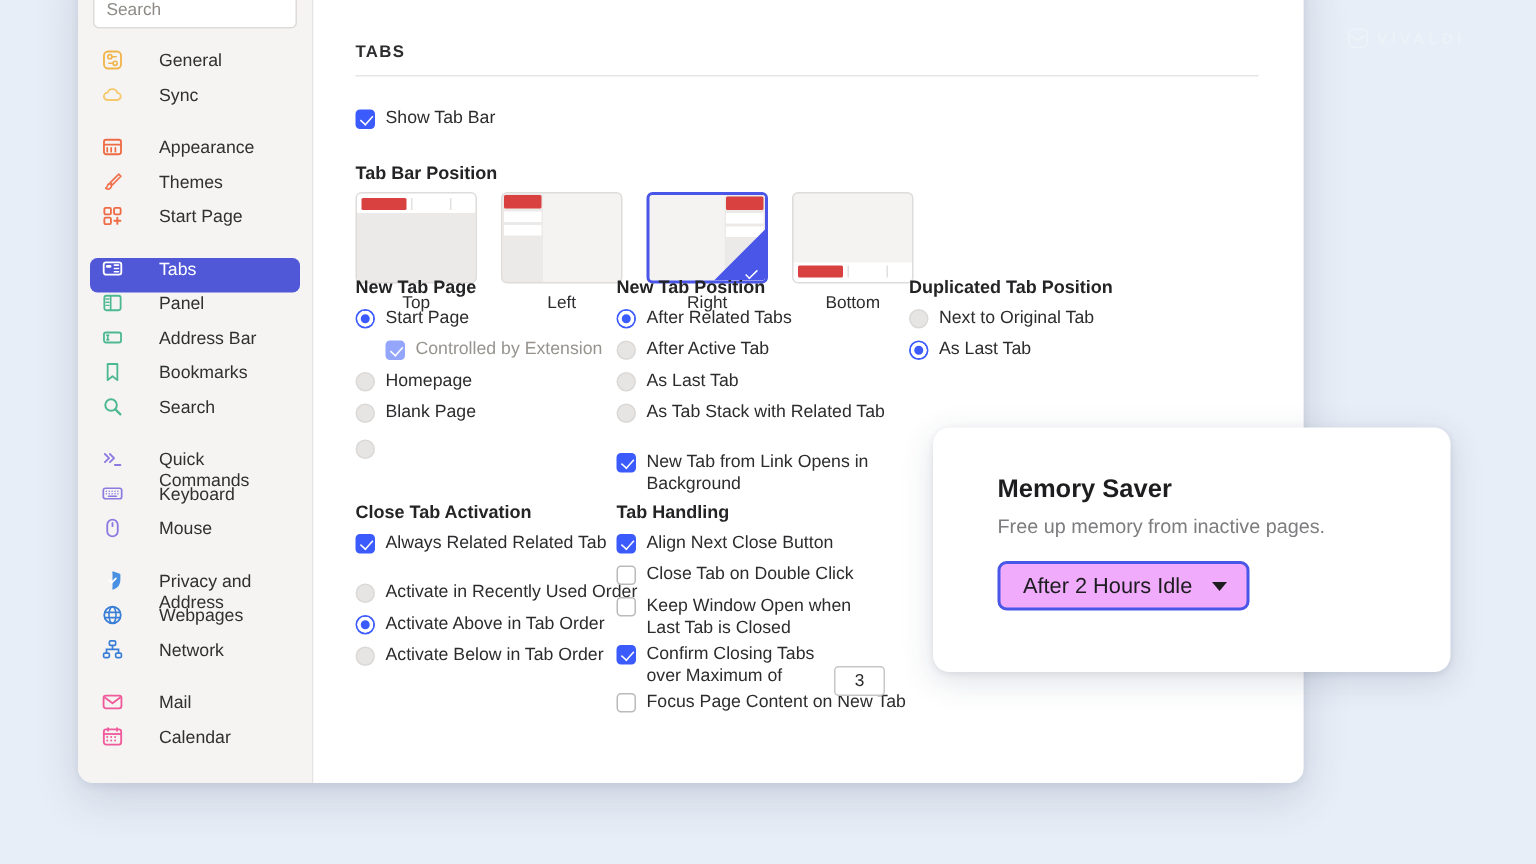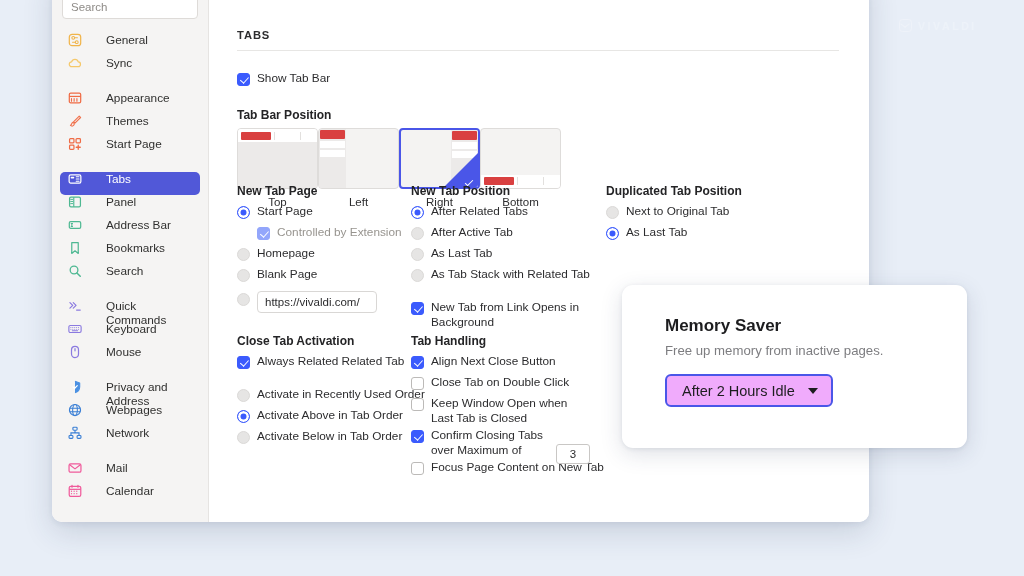--- a/index.html
+++ b/index.html
@@ -116,21 +116,21 @@
     border-radius: 50%; background: #e6e5e4; border: 1px solid #dbd9d7;
   }
   .rb.on {
     background: #3b5bfd; border-color: #3b5bfd;
     box-shadow: inset 0 0 0 2.5px #fff;
   }
   .opt-label { font-size: 11.8px; color: #2c2c2e; line-height: 15px; }
   .opt-label.muted { color: #97948f; }
 
   
-  .thumbs { display: flex; margin-top: 1px; }
+  .thumbs { display: flex; gap: 16px; margin-top: 1px; }
   .thumb-cell { width: 81px; }
   .thumb {
     width: 81px; height: 61px; border-radius: 4px;
     border: 1px solid #dedcda; background: #f4f3f2;
     position: relative; overflow: hidden;
   }
   .thumb.sel { border: 2px solid #4a56e8; }
   .thumb-cap {
     text-align: center; font-size: 11.5px; color: #2d2d2f; margin-top: 7px;
   }
@@ -426,21 +426,20 @@
           <span class="opt-label">Homepage</span>
         </div>
 
         <div class="row">
           <span class="rb"></span>
           <span class="opt-label">Blank Page</span>
         </div>
 
         <div class="row" style="margin-top:5px;">
           <span class="rb"></span>
-          <input class="url-input" value="https://vivaldi.com/" style="">
         </div>
       </div>
 
       <div class="col-abs" style="left:202px; top:212px; width:192px;">
         <div class="group-label">New Tab Position</div>
 
         <div class="row">
           <span class="rb on"></span>
           <span class="opt-label">After Related Tabs</span>
         </div>

